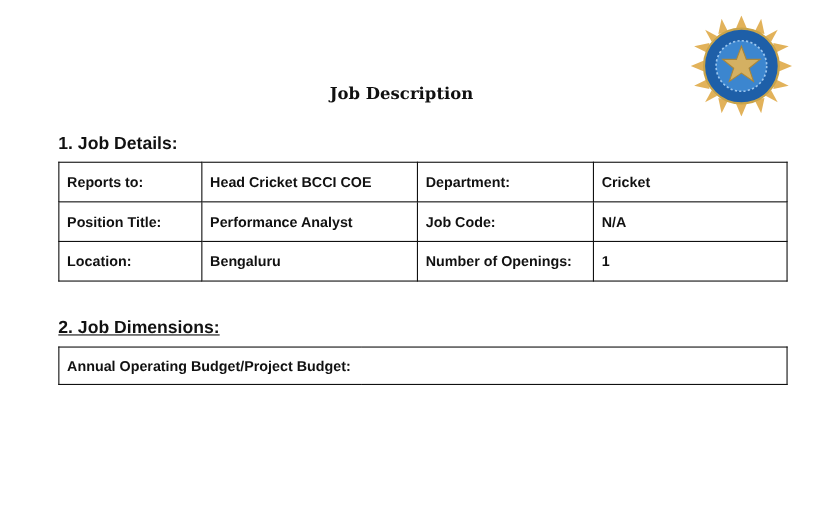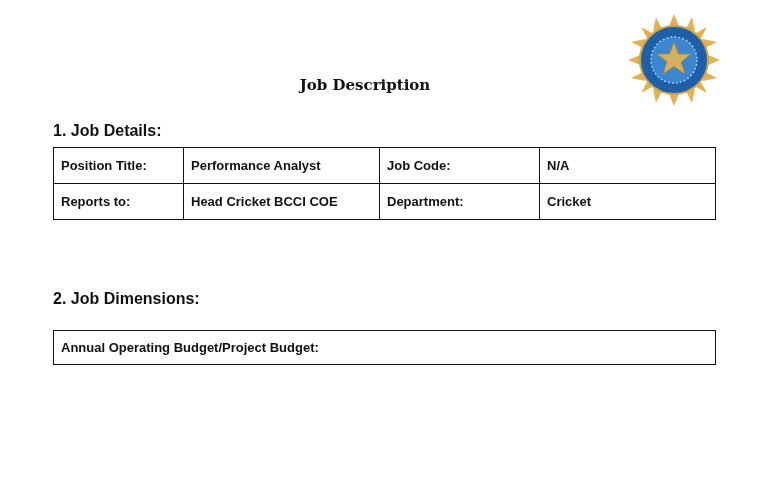--- a/index.html
+++ b/index.html
@@ -4,21 +4,21 @@
 <style>
   html, body { margin:0; padding:0; background:#ffffff; }
   body { width:760px; height:483px; position:relative; overflow:hidden; font-family:"Liberation Sans", sans-serif; color:#111; }
   .title { position:absolute; left:0; width:730px; top:76px; text-align:center; font-family:"DejaVu Serif", serif; font-weight:bold; font-size:15px; }
   .title span { position:relative; left:0px; }
   .section { position:absolute; left:53px; font-weight:bold; font-size:16px; }
   table { position:absolute; border-collapse:collapse; table-layout:fixed; font-size:13px; }
   td { border:1px solid #111; padding:0 7px; vertical-align:middle; white-space:nowrap; }
   .t1 { left:53px; top:147px; width:662px; }
   .t1 td { height:35px; font-weight:bold; }
-  .t2 { left:53px; top:315px; width:662px;margin-top:15px; }
+  .t2 { left:53px; top:315px; width:662px; }
   .t2 td { height:33px; }
   .t2 .b { font-weight:bold; }
   .logo { position:absolute; left:628px; top:14px; width:92px; height:92px; }
 </style>
 </head>
 <body>
 
 <div class="logo">
   <svg width="92" height="92" viewBox="0 0 92 92">
     <g fill="#e2b25a">
@@ -52,35 +52,41 @@
 
 <table class="t1">
   <colgroup>
       <col style="width:130px">
       <col style="width:196px">
       <col style="width:160px">
       <col style="width:176px">
     </colgroup>
   <tbody>
       <tr>
+    <td>Reports to:</td>
+    <td>Head Cricket BCCI COE</td>
+    <td>Department:</td>
+    <td>Cricket</td>
+  </tr>
+  <tr>
     <td>Position Title:</td>
     <td>Performance Analyst</td>
     <td>Job Code:</td>
     <td>N/A</td>
   </tr>
   <tr>
-    <td>Reports to:</td>
-    <td>Head Cricket BCCI COE</td>
-    <td>Department:</td>
-    <td>Cricket</td>
+    <td>Location:</td>
+    <td>Bengaluru</td>
+    <td>Number of Openings:</td>
+    <td>1</td>
   </tr>
 </tbody>
   </table>
 
-<div class="section" style="top:290px;">2. Job Dimensions:</div>
+<div class="section" style="top:290px;text-decoration:underline;">2. Job Dimensions:</div>
 
 <table class="t2">
   <colgroup>
       <col style="width:275px">
       <col style="width:171px">
       <col style="width:216px">
     </colgroup>
   <tbody>
       <tr>
     <td class="b" colspan="3">Annual Operating Budget/Project Budget:</td>

